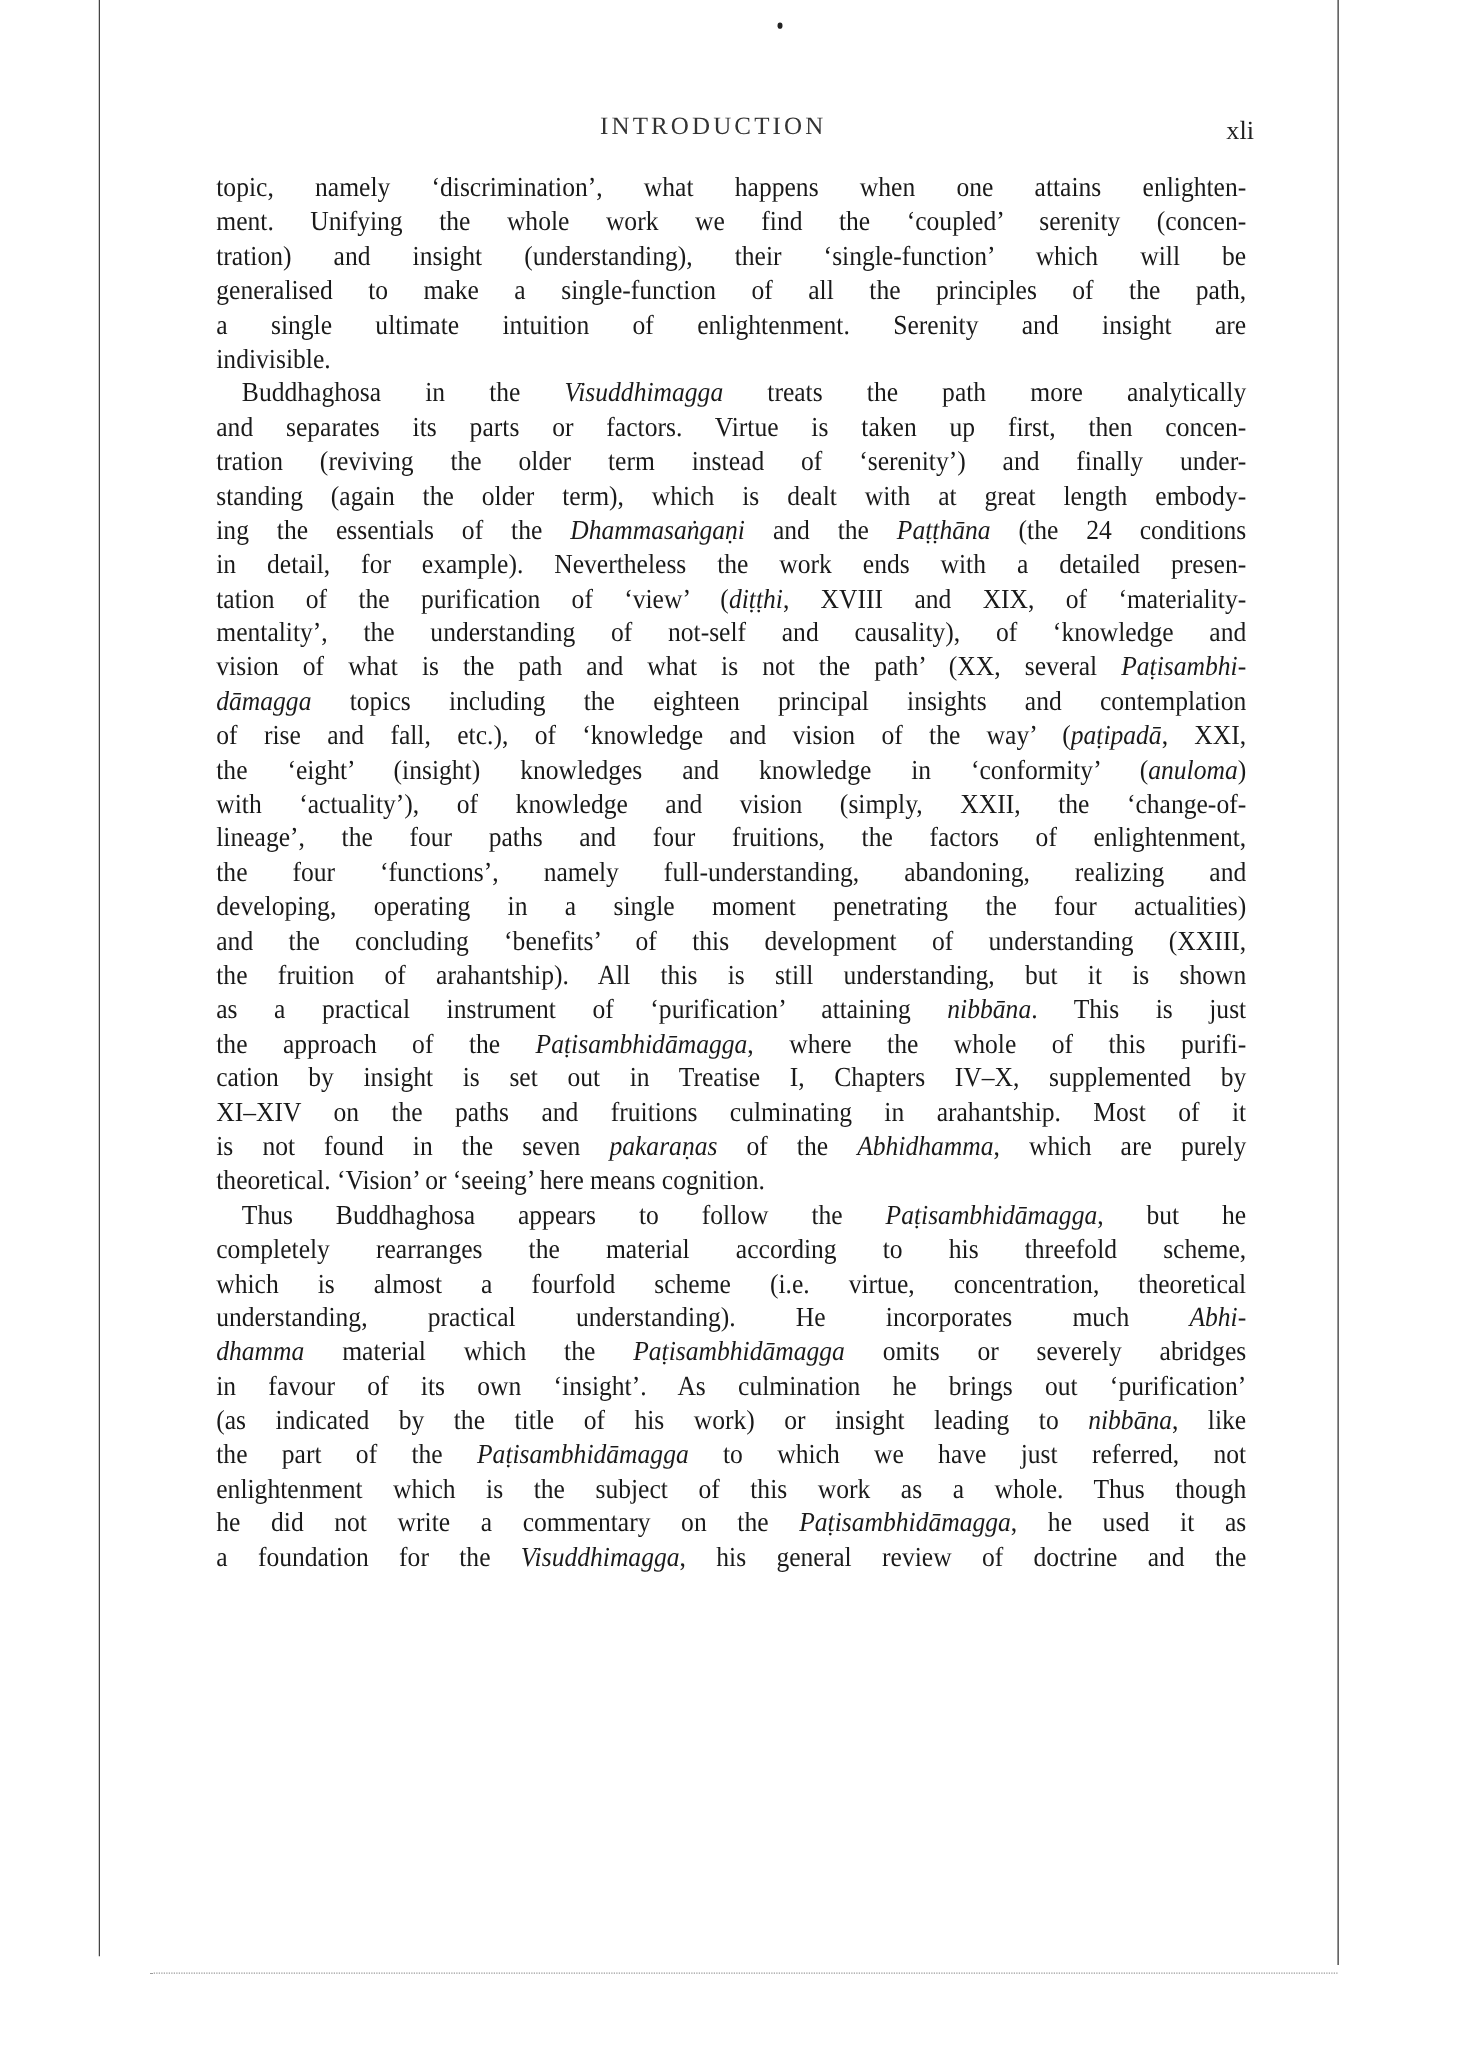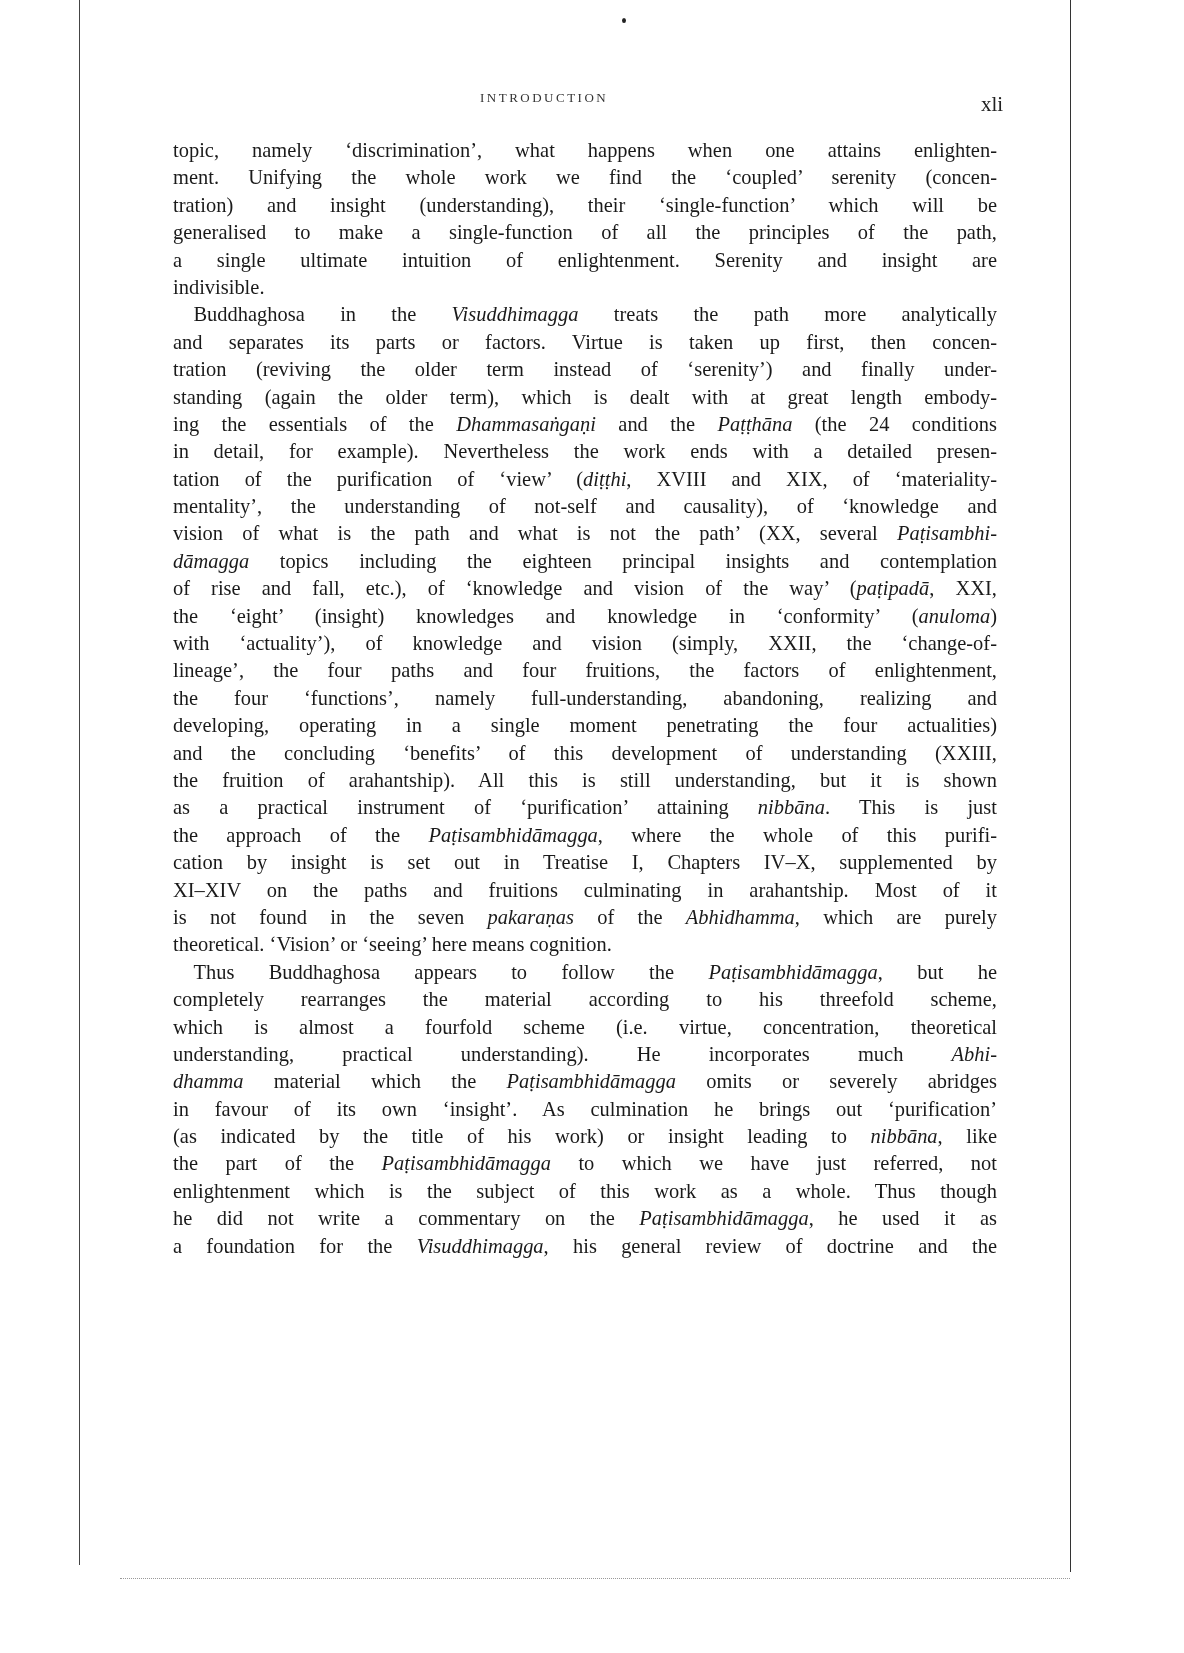--- a/index.html
+++ b/index.html
@@ -45,21 +45,21 @@
       top: 18px;
       width: 4px;
       height: 5px;
       background: #222;
       border-radius: 50%;
     }
     .running-head {
       position: absolute;
       top: 90px;
       left: 480px;
-      font-size: 13px;
+      font-size: 20px;
       letter-spacing: 2.5px;
       color: #333;
     }
     .page-number {
       position: absolute;
       top: 92px;
       left: 981px;
       font-size: 21px;
       color: #222;
     }

